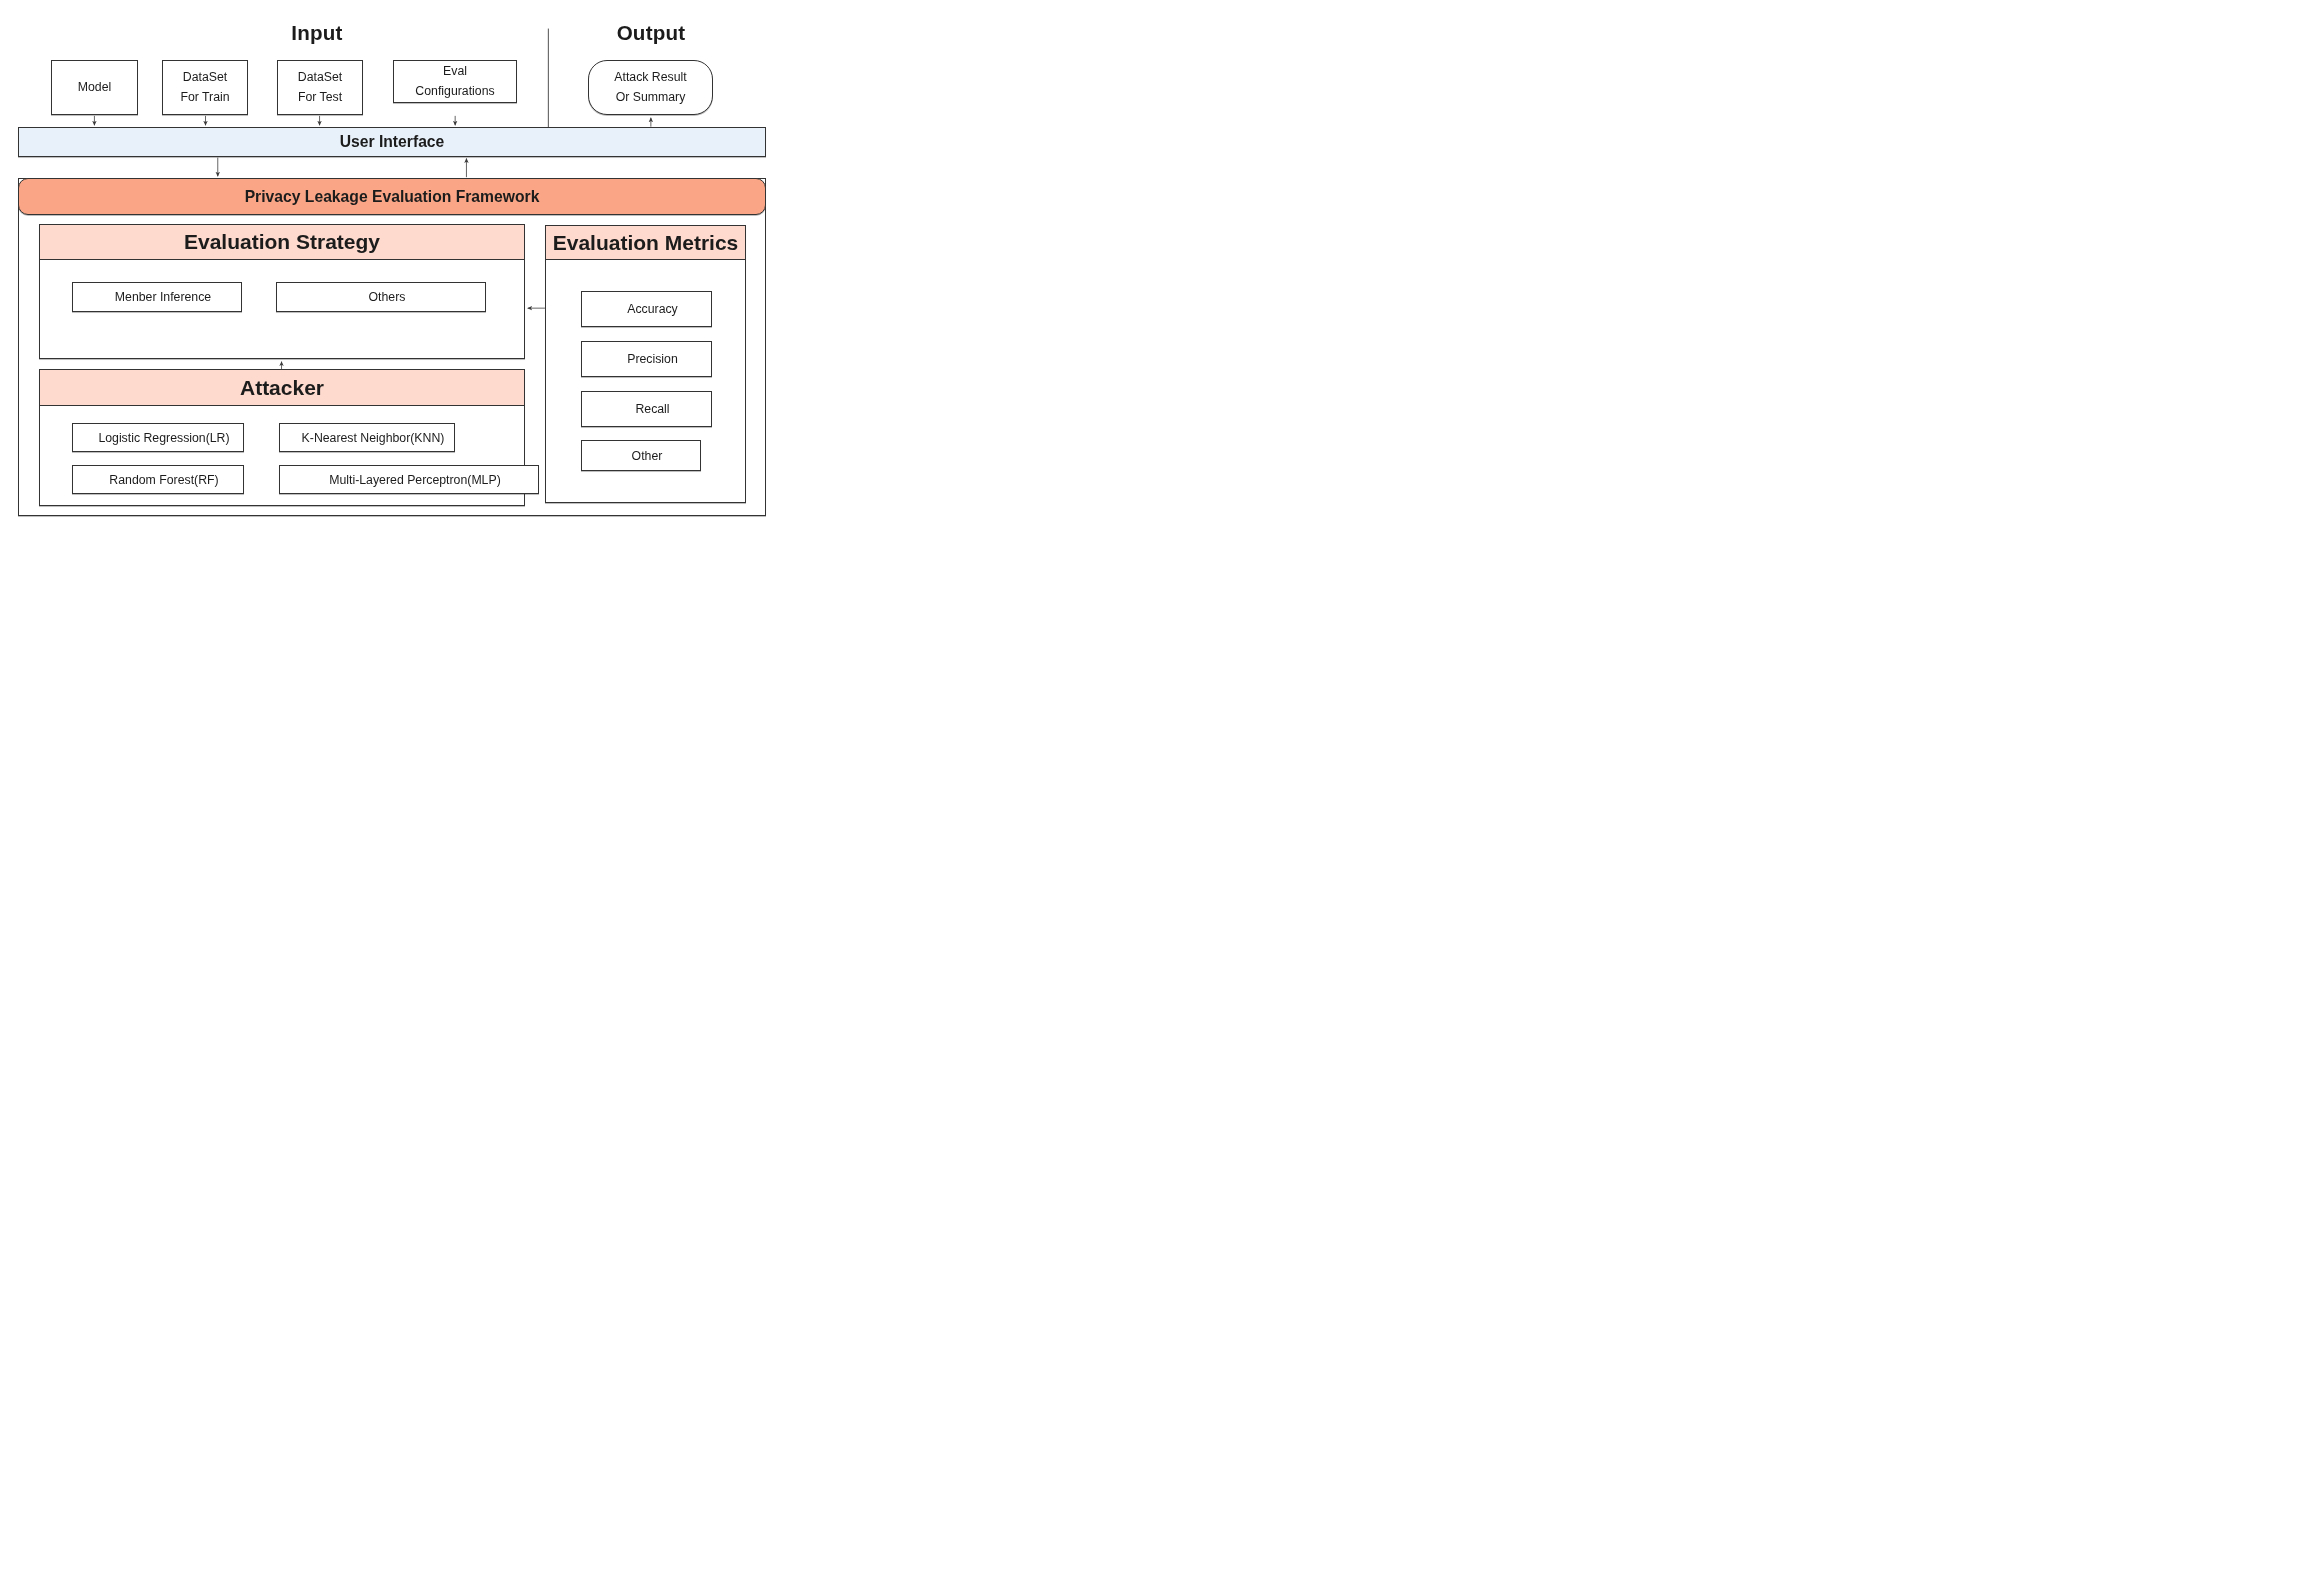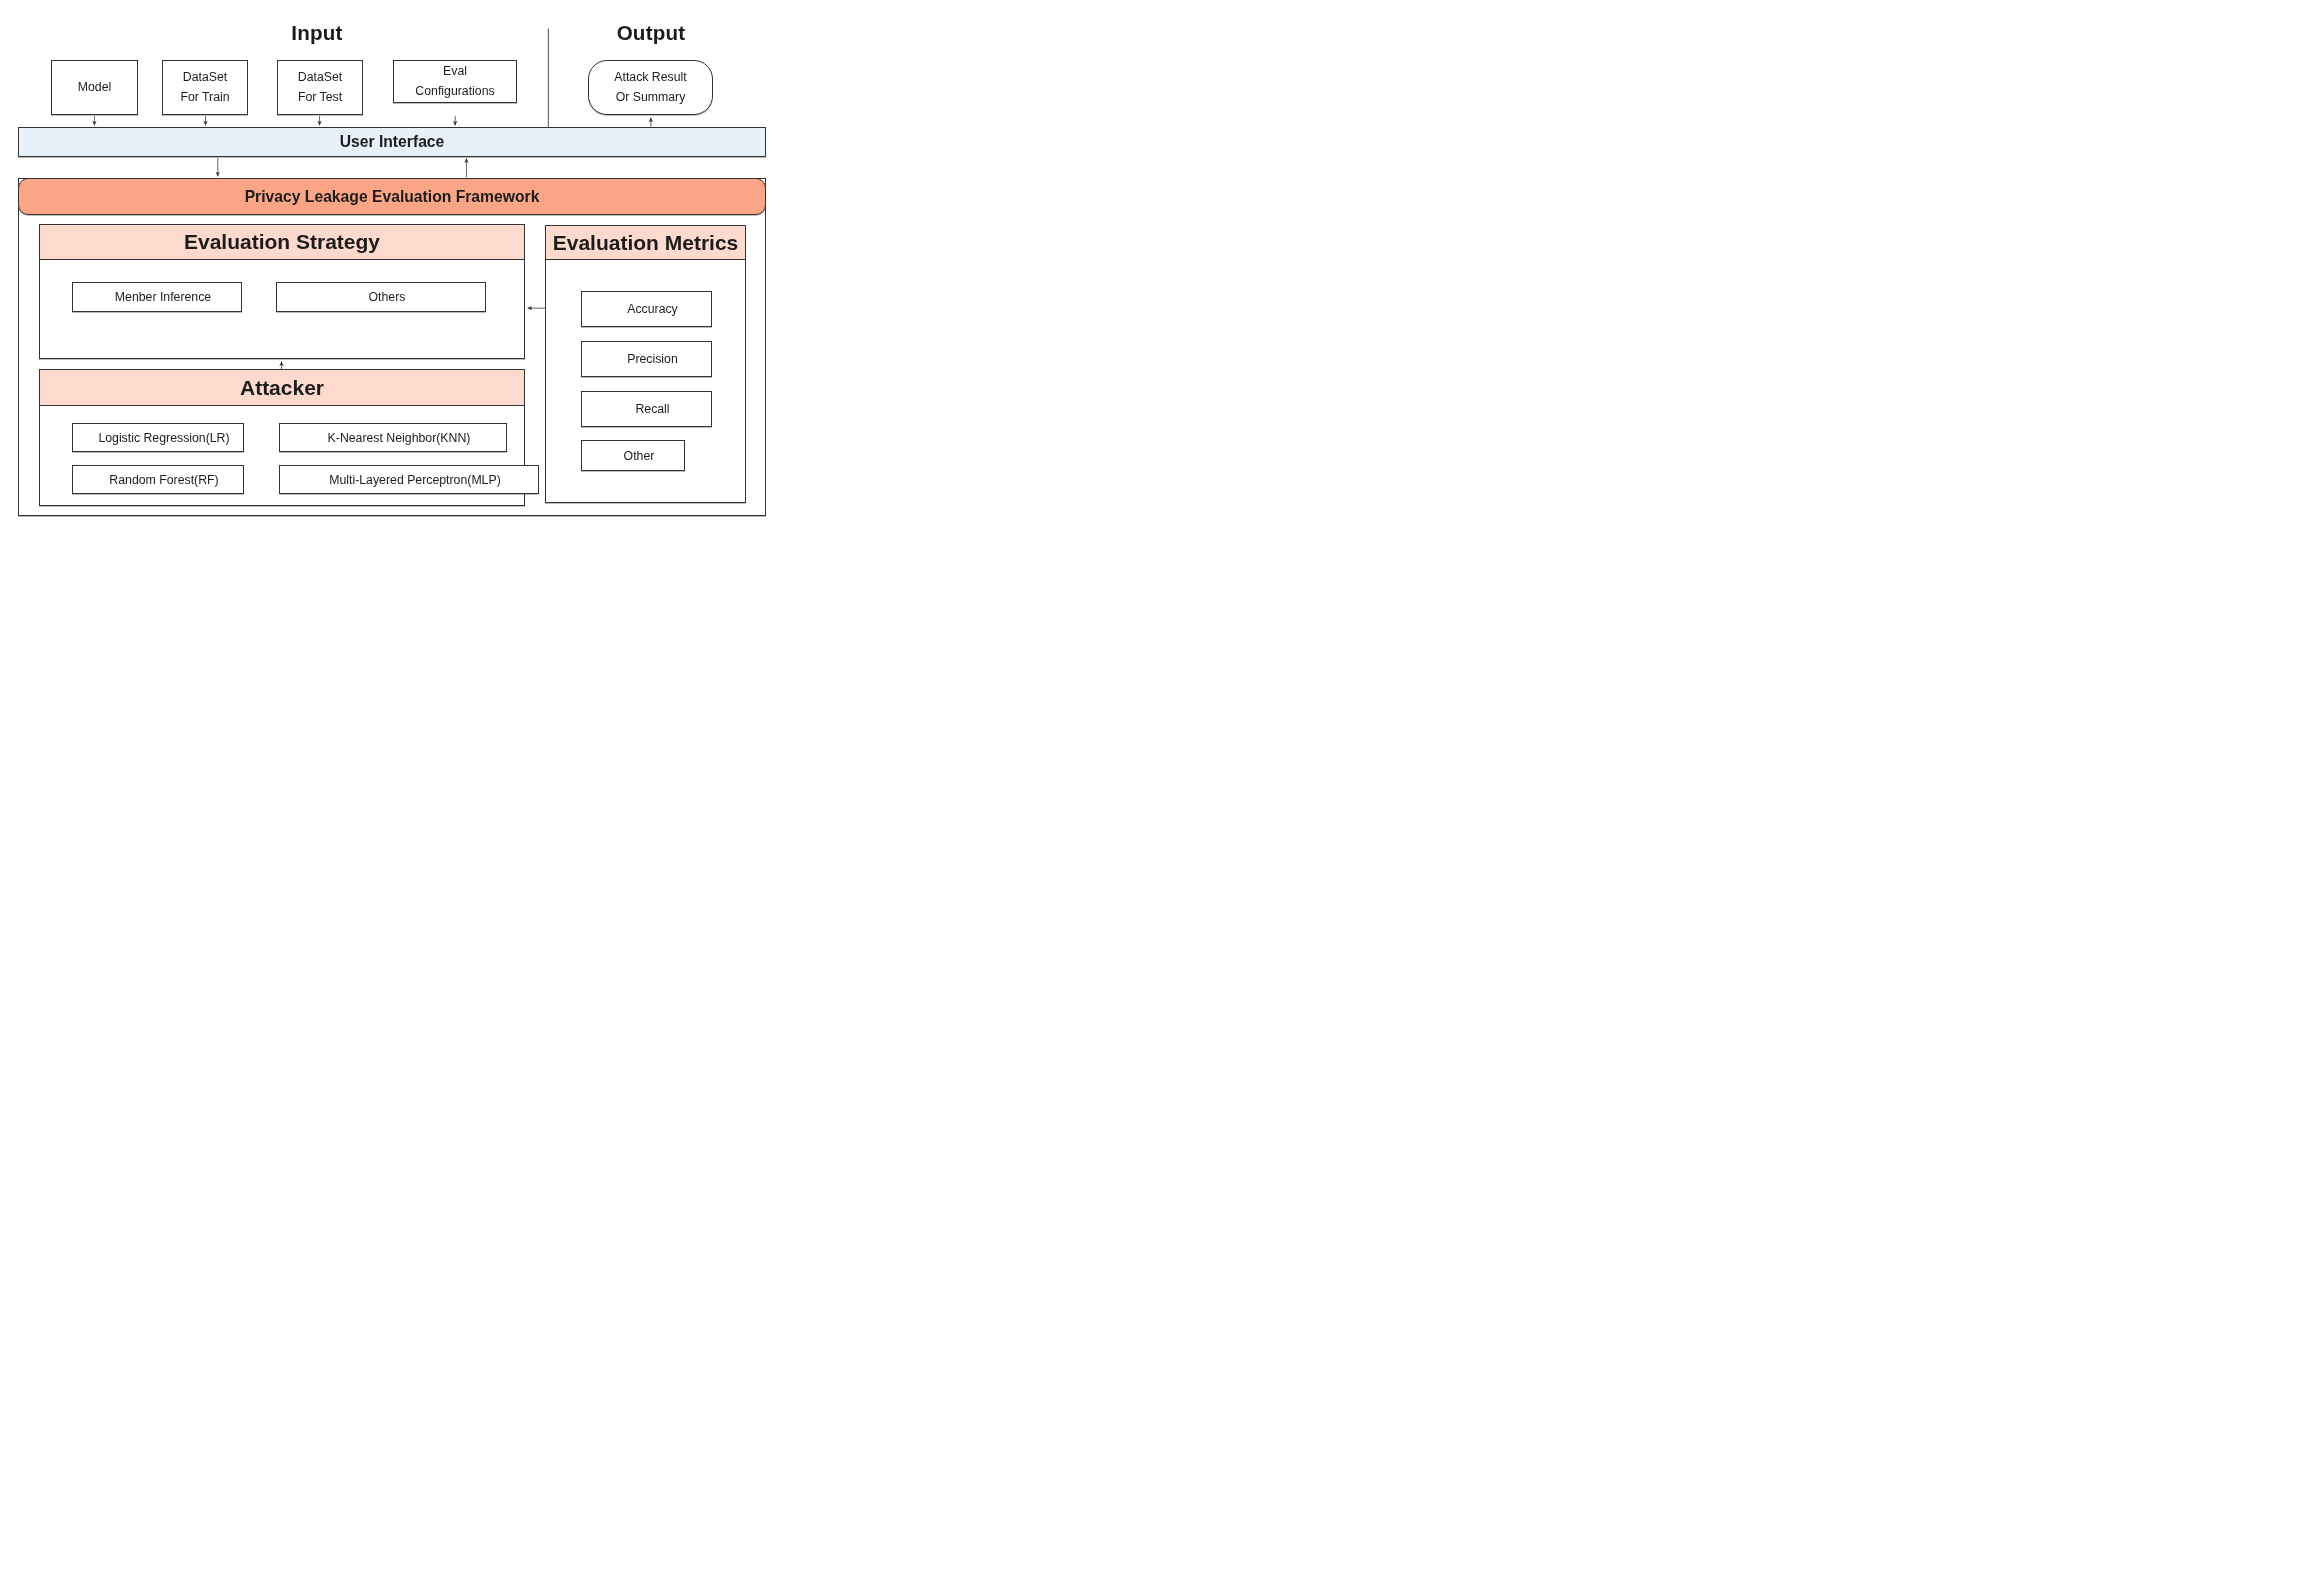--- a/index.html
+++ b/index.html
@@ -116,30 +116,30 @@
   <div id="framework-header" class="abs bar center-text" style="left:18px; top:178px; width:748px; height:37px;">Privacy Leakage Evaluation Framework</div>
 
   <div class="section abs" style="left:39px; top:224px; width:486px; height:135px;"></div>
   <div class="section-header abs center-text" style="left:39px; top:224px; width:486px; height:36px;">Evaluation Strategy</div>
   <div class="item-box abs center-text" style="left:72px; top:282px; width:170px; height:30px;">Menber Inference</div>
   <div class="item-box abs center-text" style="left:276px; top:282px; width:210px; height:30px;">Others</div>
 
   <div class="section abs" style="left:39px; top:369px; width:486px; height:137px;"></div>
   <div class="section-header abs center-text" style="left:39px; top:369px; width:486px; height:37px;">Attacker</div>
   <div class="item-box abs center-text" style="left:72px; top:423px; width:172px; height:29px;">Logistic Regression(LR)</div>
-  <div class="item-box abs center-text" style="left:279px; top:423px; width:228px; height:29px;text-align:center;">K-Nearest Neighbor(KNN)</div>
+  <div class="item-box abs center-text" style="left:279px; top:423px; width:176px; height:29px;text-align:center;">K-Nearest Neighbor(KNN)</div>
   <div class="item-box abs center-text" style="left:72px; top:465px; width:172px; height:29px;">Random Forest(RF)</div>
   <div class="item-box abs center-text" style="left:279px; top:465px; width:260px; height:29px;">Multi-Layered Perceptron(MLP)</div>
 
   <div class="section abs" style="left:545px; top:225px; width:201px; height:278px;"></div>
   <div class="section-header abs center-text" style="left:545px; top:225px; width:201px; height:35px;">Evaluation Metrics</div>
   <div class="item-box abs center-text" style="left:581px; top:291px; width:131px; height:36px;">Accuracy</div>
   <div class="item-box abs center-text" style="left:581px; top:341px; width:131px; height:36px;">Precision</div>
   <div class="item-box abs center-text" style="left:581px; top:391px; width:131px; height:36px;">Recall</div>
-  <div class="item-box abs center-text" style="left:581px; top:440px; width:104px; height:31px;">Other</div>
+  <div class="item-box abs center-text" style="left:581px; top:440px; width:120px; height:31px;">Other</div>
 
   <svg class="overlay" viewBox="0 0 1576 1078" xmlns="http://www.w3.org/2000/svg">
     <defs>
       <marker id="arrowhead" markerWidth="11" markerHeight="10" refX="9" refY="5" orient="auto" markerUnits="userSpaceOnUse">
         <path d="M0,0.5 L10,5 L0,9.5 L2.5,5 z" fill="#3a3a3a"></path>
       </marker>
     </defs>
     <line class="divider" x1="1118" y1="58" x2="1118" y2="259"></line>
     <line class="flow-line" x1="192.5" y1="236" x2="192.5" y2="255" marker-end="url(#arrowhead)"></line>
     <line class="flow-line" x1="419" y1="236" x2="419" y2="255" marker-end="url(#arrowhead)"></line>

